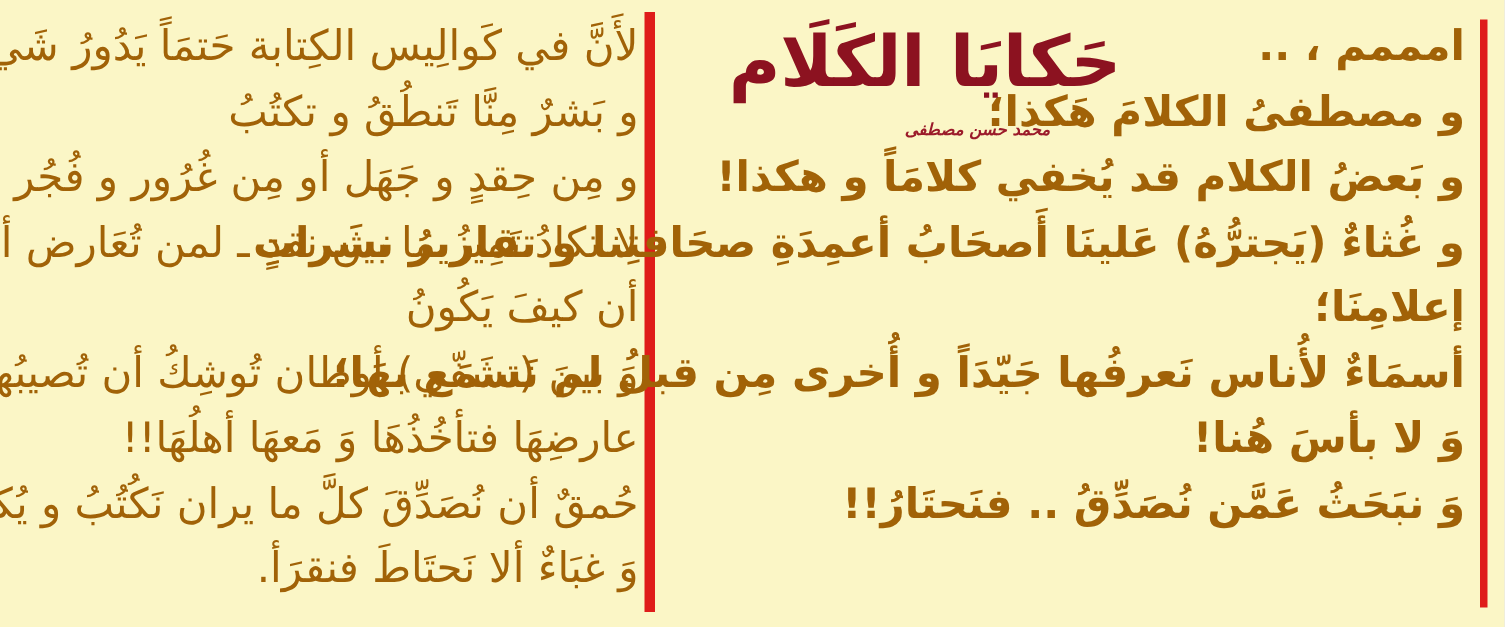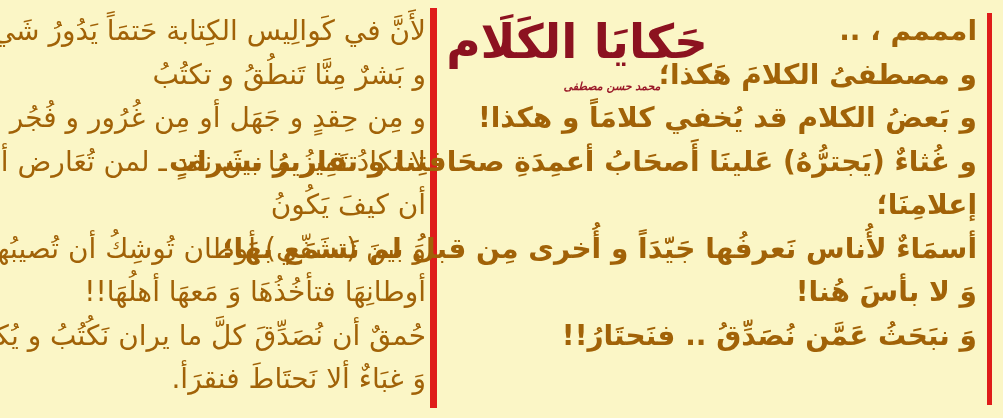--- a/index.html
+++ b/index.html
@@ -12,21 +12,21 @@
     direction:rtl;
   }
   
   .rule{position:absolute;background:#DF1C1A;}
   .rule.middle{left:430px;top:8px;width:7px;height:400px;}
   .rule.rightedge{left:987px;top:13px;width:5px;height:392px;}
 
   
   .titleblock{
     position:absolute;
-    left:427px;top:6px;width:300px;
+    left:467px;top:6px;width:300px;
     text-align:center;
     color:#8C1220;
     z-index:2;
   }
   .title{
     font-size:47px;
     font-weight:bold;
     line-height:72px;
     letter-spacing:1px;
     white-space:nowrap;
@@ -82,18 +82,18 @@
     <div class="line">وَ نبَحَثُ عَمَّن نُصَدِّقُ .. فنَحتَارُ!!</div>
   </div>
 
   <div class="col leftcol">
     <div class="line">لأَنَّ في كَوالِيس الكِتابة حَتمَاً يَدُورُ شَيءٌ؛</div>
     <div class="line">و بَشرٌ مِنَّا تَنطُقُ و تكتُبُ</div>
     <div class="line">و مِن حِقدٍ و جَهَل أو مِن غُرُور و فُجُر</div>
     <div class="line">لا تكادُ تَمِيزُ ما بين نقدٍ ـ لمن تُعَارض أو يُعارضُها.</div>
     <div class="line">أن كيفَ يَكُونُ</div>
     <div class="line">وَ بينَ (تشَفّي) أوطان تُوشِكُ أن تُصيبُها في</div>
-    <div class="line">أوطانِهَا فتأخُذُهَا وَ مَعهَا أهلُهَا!!</div>
+    <div class="line">عارضِهَا فتأخُذُهَا وَ مَعهَا أهلُهَا!!</div>
     <div class="line">حُمقٌ أن نُصَدِّقَ كلَّ ما يران نَكُتُبُ و يُكتَب؛</div>
     <div class="line">وَ غبَاءٌ ألا نَحتَاطَ فنقرَأ.</div>
   </div>
 
 </div>
 
 </body></html>

